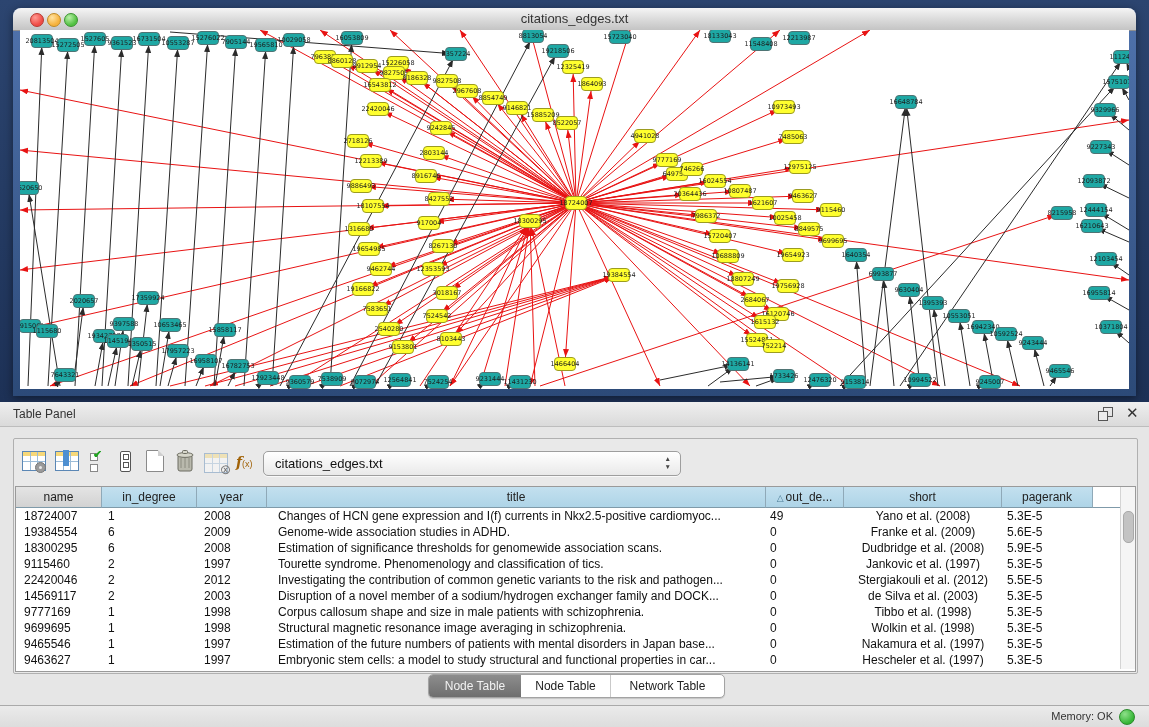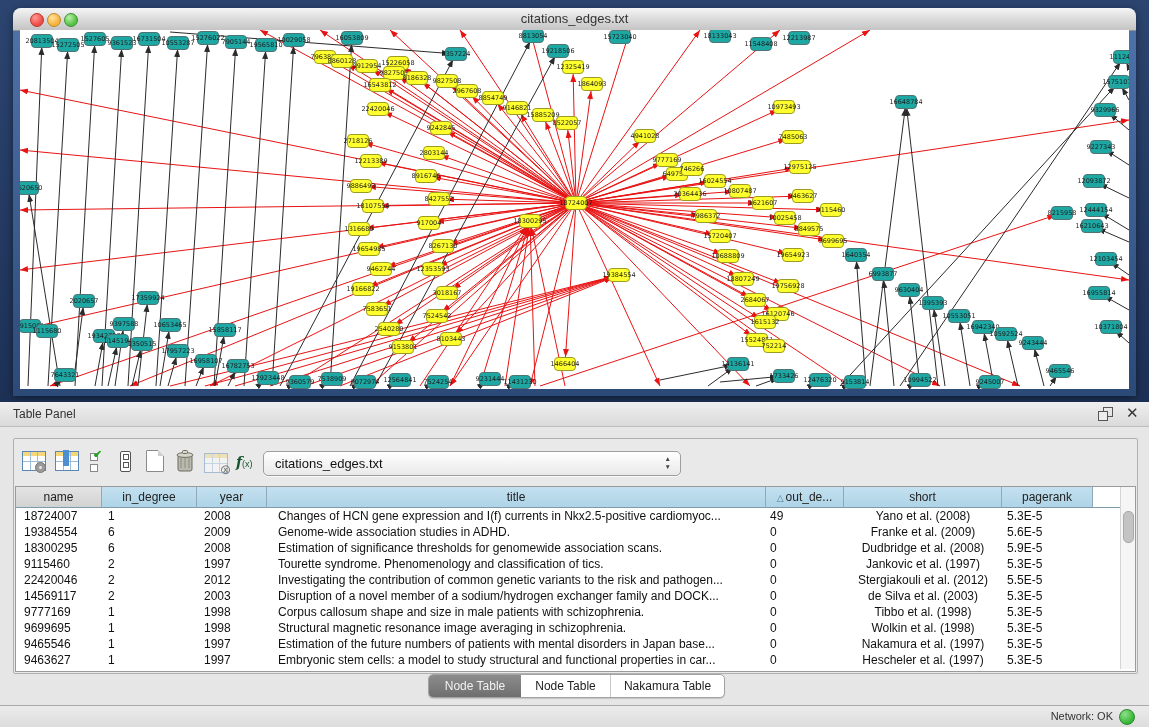--- a/index.html
+++ b/index.html
@@ -84,21 +84,21 @@
   .colfill{position:absolute;left:8px;top:1px;width:6px;height:16px;background:#4d8fd1;}
   .check{color:#1fa51f;font-weight:bold;font-size:11px;line-height:10px;}
   .chkbox{position:absolute;width:6px;height:6px;border:1px solid #888;background:#fff;}
   .domino{width:9px;height:19px;border:1.5px solid #555;border-radius:2px;background:#fff;}
   .domino i{position:absolute;left:1.5px;width:4px;height:4px;border:1px solid #555;}
   .doc{width:16px;height:20px;background:#fff;border:1px solid #8a8a8a;border-radius:1px;}
   .doc:after{content:"";position:absolute;right:-1px;top:-1px;width:0;height:0;
     border-left:6px solid #cfcfcf;border-top:6px solid #e9e9e9;}
   .disab{opacity:.45;}
   .xmark{position:absolute;font-size:9px;color:#777;font-weight:bold;}
-  .fx{font-size:14px;color:#14532d;}
+  .fx{font-size:14px;color:#a16207;}
   .fx i{font-family:"DejaVu Serif",serif;font-weight:bold;}
   .fx small{font-size:9px;}
 </style>
 </head>
 <body>
 
 <div id="net-region" class="abs">
   <div id="net-window" class="abs">
     <div id="titlebar" class="abs">
       <div id="tl-close" class="abs tlight"></div>
@@ -927,20 +927,20 @@
           <div class="trow"><span class="tcell" style="width: 86px; text-align: left; padding-left: 8px;">9465546</span><span class="tcell" style="width: 95px; text-align: left; padding-left: 6px;">1</span><span class="tcell" style="width: 70px; text-align: left; padding-left: 7px;">1997</span><span class="tcell" style="width: 499px; text-align: left; padding-left: 11px;">Estimation of the future numbers of patients with mental disorders in Japan base...</span><span class="tcell" style="width: 78px; text-align: left; padding-left: 4px;">0</span><span class="tcell" style="width: 158px; text-align: center;">Nakamura et al. (1997)</span><span class="tcell" style="width: 91px; text-align: left; padding-left: 5px;">5.3E-5</span></div>
           <div class="trow"><span class="tcell" style="width: 86px; text-align: left; padding-left: 8px;">9463627</span><span class="tcell" style="width: 95px; text-align: left; padding-left: 6px;">1</span><span class="tcell" style="width: 70px; text-align: left; padding-left: 7px;">1997</span><span class="tcell" style="width: 499px; text-align: left; padding-left: 11px;">Embryonic stem cells: a model to study structural and functional properties in car...</span><span class="tcell" style="width: 78px; text-align: left; padding-left: 4px;">0</span><span class="tcell" style="width: 158px; text-align: center;">Hescheler et al. (1997)</span><span class="tcell" style="width: 91px; text-align: left; padding-left: 5px;">5.3E-5</span></div>
         </div>
       <div id="vscroll" class="abs">
         <div id="vthumb" class="abs"></div>
       </div>
     </div>
   </div>
 
   <div id="tabbar" class="abs">
-    <div id="seg" class="abs"><span class="seg-item active" style="width: 92px;">Node Table</span><span class="seg-item mid" style="width: 90px;">Node Table</span><span class="seg-item" style="width: 113px;">Nakamura Table</span></div>
+    <div id="seg" class="abs"><span class="seg-item active" style="width: 92px;">Node Table</span><span class="seg-item mid" style="width: 90px;">Node Table</span><span class="seg-item" style="width: 113px;">Network Table</span></div>
   </div>
 
   <div id="statusbar" class="abs">
-    <span id="mem-label" class="abs">Network: OK</span>
+    <span id="mem-label" class="abs">Memory: OK</span>
     <span id="mem-dot" class="abs"></span>
   </div>
 </div>
 
 </body></html>

